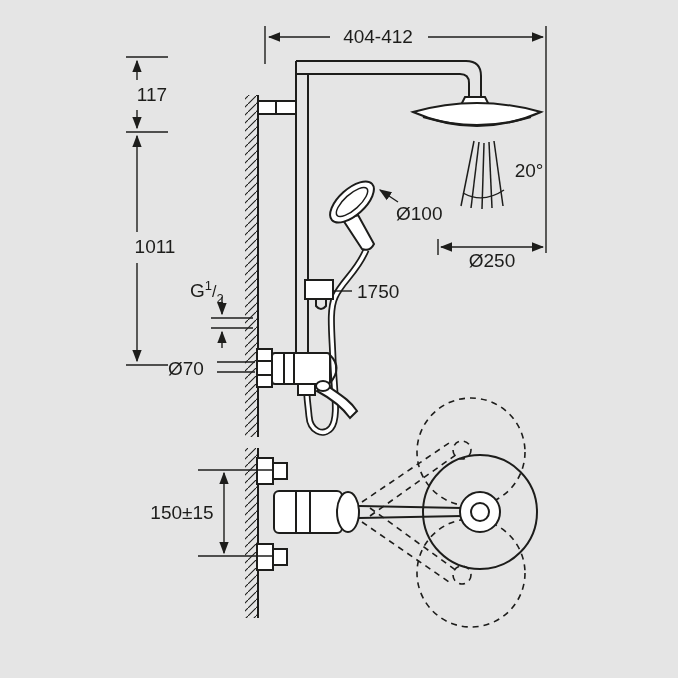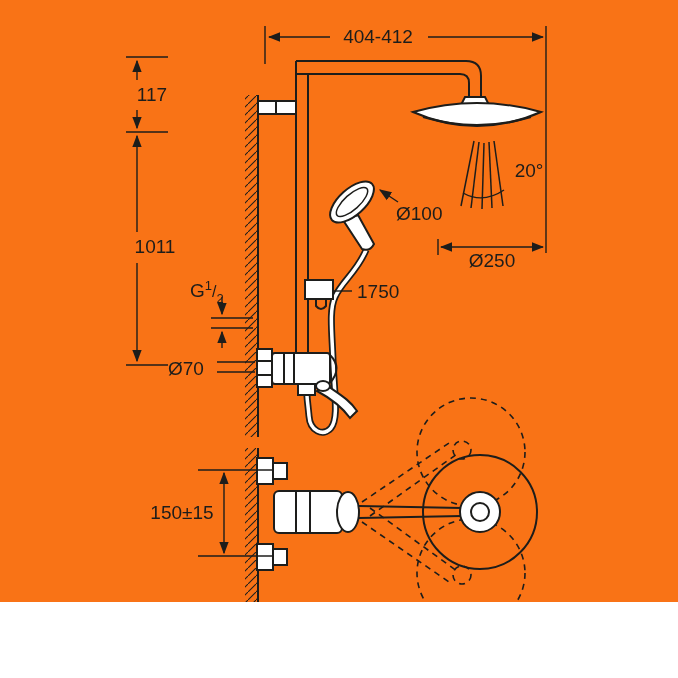--- a/index.html
+++ b/index.html
@@ -1,17 +1,17 @@
 <!DOCTYPE html>
 <html><head>
 <meta charset="utf-8">
 <style>
   html,body{margin:0;padding:0;background:#ffffff;}
   .frame{
-    width:678px;height:602px;position:relative;background:#f97316;overflow:hidden;
+    width:678px;height:678px;position:relative;background:#e5e5e5;overflow:hidden;
     font-family:"Liberation Sans", sans-serif;
   }
   svg{position:absolute;left:0;top:0;}
   svg text{
     font-family:"Liberation Sans", sans-serif;
     font-size:19px;
     fill:#1d1d1b;
   }
   .thin{stroke:#1d1d1b;stroke-width:1.4;fill:none;}
   .solid{stroke:#1d1d1b;stroke-width:2;fill:none;}

